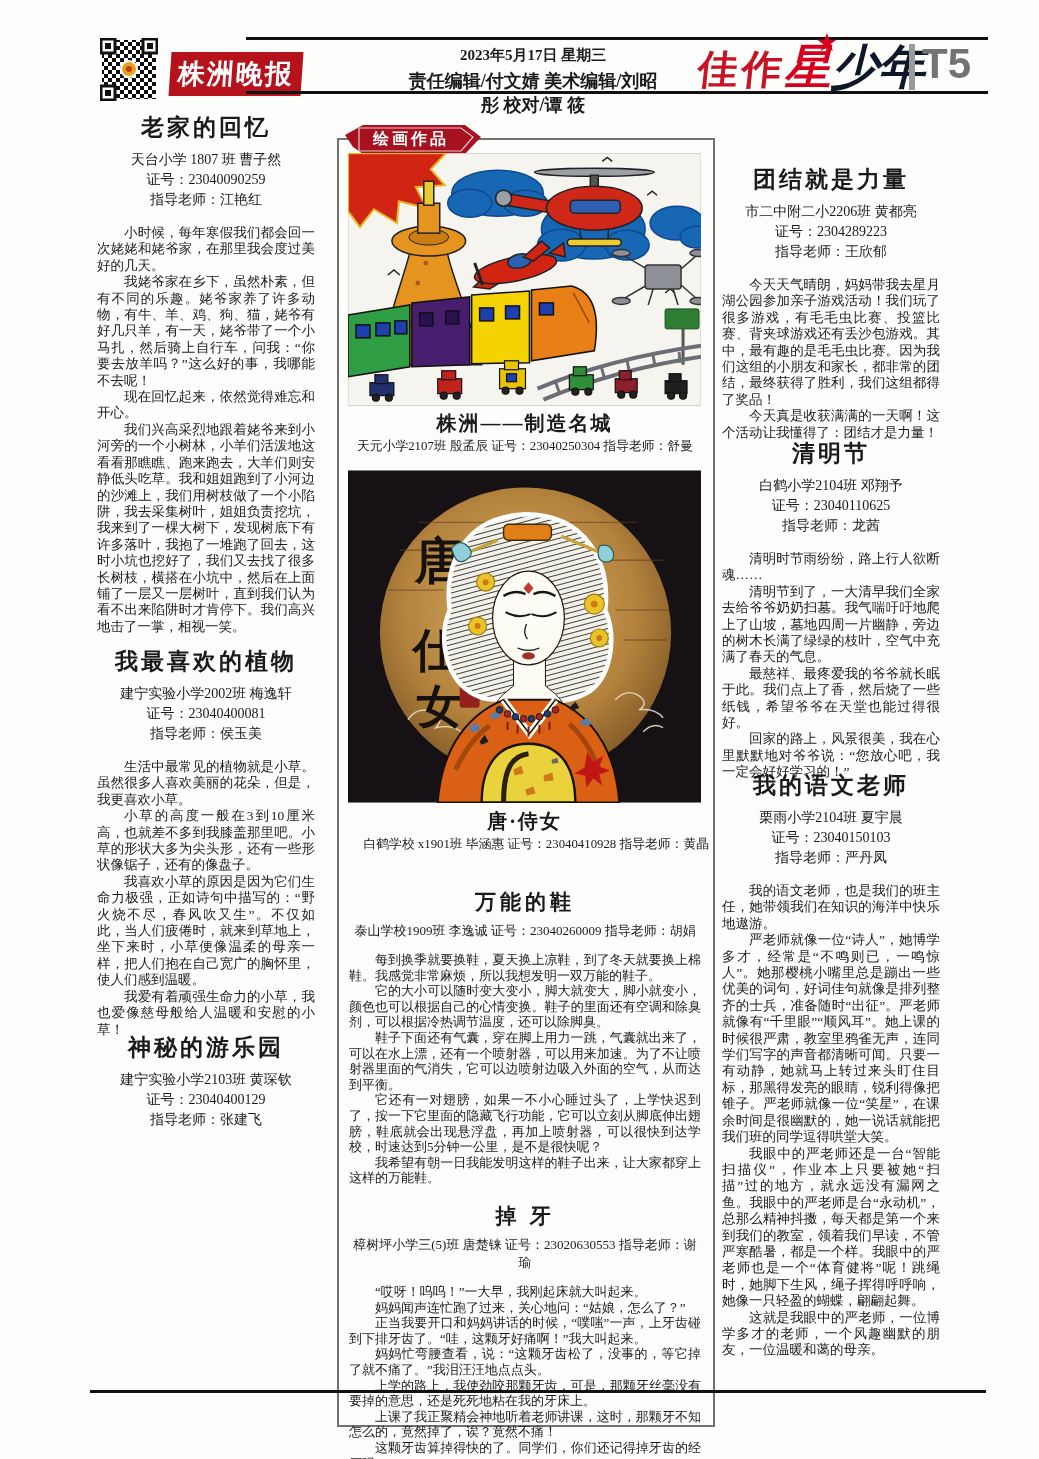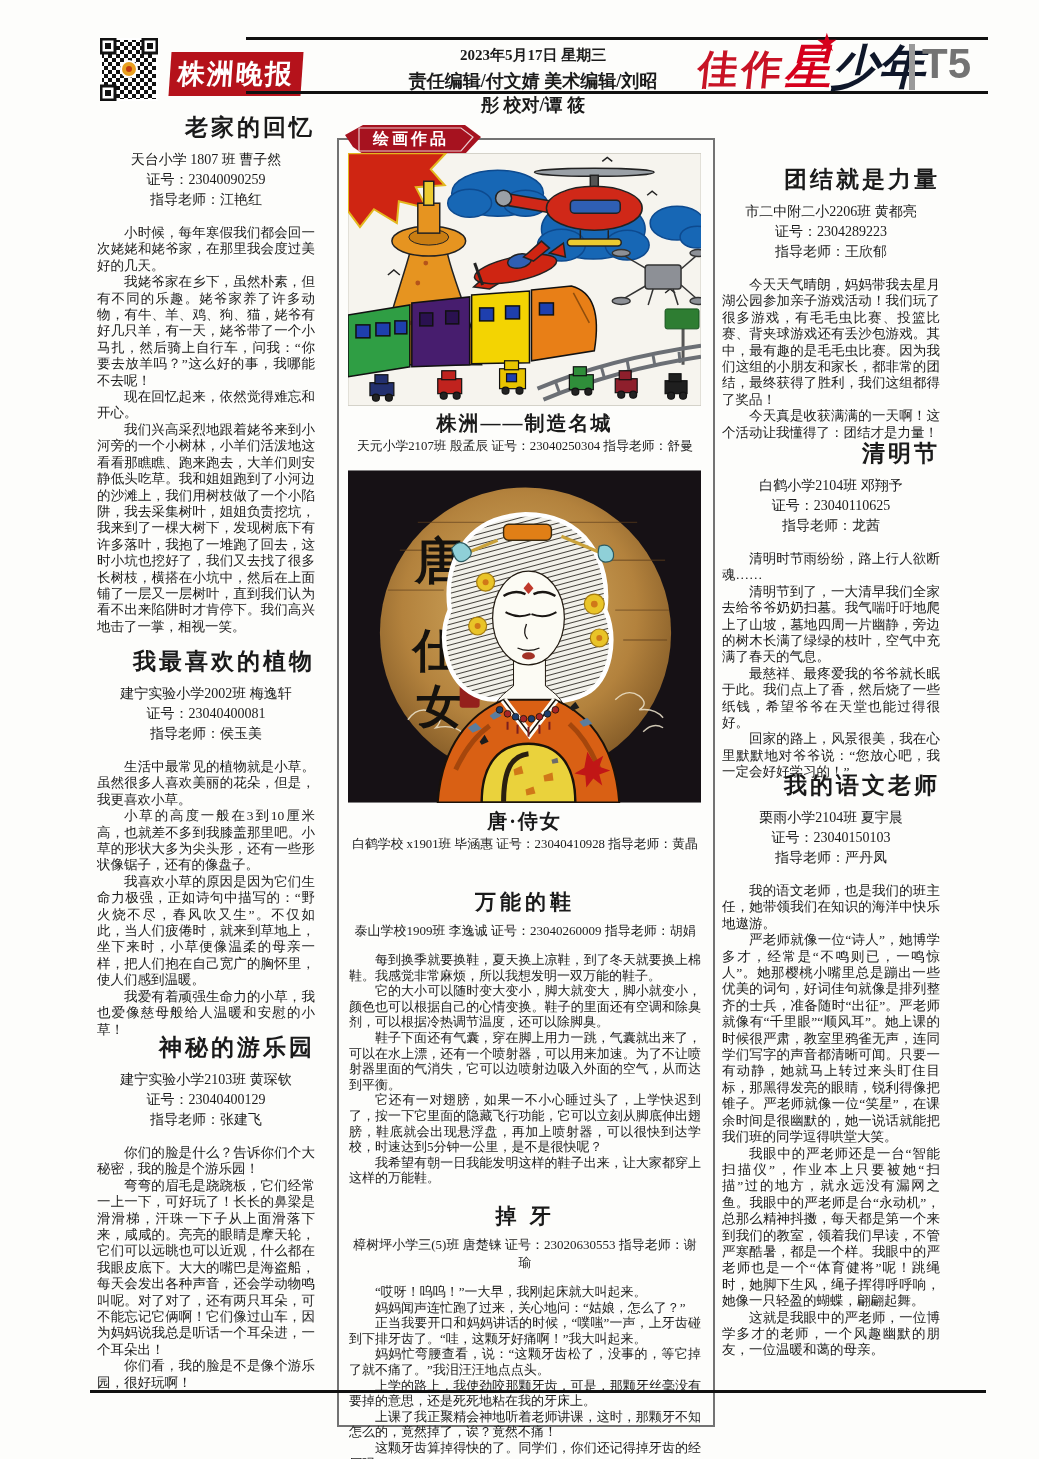--- a/index.html
+++ b/index.html
@@ -22,21 +22,21 @@
   .dateblock .d2{font-size:18px;font-weight:bold;margin:0;}
   .jiazuo{position:absolute;left:698px;top:42px;font-size:40px;font-weight:bold;color:#c81325;letter-spacing:4px;transform:skewX(-6deg);}
   .brand{position:absolute;left:784px;top:36px;font-size:47px;font-weight:bold;font-style:italic;letter-spacing:0;}
   .brand .xing{color:#d6001c;position:relative;}
   .brand .star{color:#d6001c;font-size:22px;position:absolute;top:-6px;margin-left:-14px;font-style:normal;}
   .brand .shaonian{color:#0f172a;}
   .hdr-divider{position:absolute;left:909px;top:44px;width:6px;height:46px;background:#9a9a9a;}
   .pageno{position:absolute;left:922px;top:40px;font-size:42px;font-weight:bold;color:#737373;font-family:"Liberation Sans",sans-serif;}
   
   .article{position:absolute;width:218px;}
-  .a-title{font-size:23px;font-weight:bold;text-align:right;letter-spacing:3px;margin:0 0 7px;}
+  .a-title{font-size:23px;font-weight:bold;text-align:center;letter-spacing:3px;margin:0 0 7px;}
   .a-by{font-size:14px;line-height:20px;text-align:center;margin:0;}
   .a-body{margin-top:15px;}
   .a-body p{font-size:13.5px;line-height:16.4px;text-align:justify;text-indent:2em;margin:0;}
   
   .midbox{position:absolute;left:337px;top:96px;width:374px;height:1285px;border:2px solid #737373;margin-top:42px;}
   .ribbon{position:absolute;left:6px;top:-15px;}
   .ribbon .rb-text{
     position:absolute;left:14px;top:2px;width:104px;height:25px;color:#fff;font-weight:bold;
     font-size:16px;letter-spacing:3px;display:flex;align-items:center;justify-content:center;
   }
@@ -115,25 +115,20 @@
       <p>小草的高度一般在3到10厘米高，也就差不多到我膝盖那里吧。小草的形状大多为尖头形，还有一些形状像锯子，还有的像盘子。</p>
       <p>我喜欢小草的原因是因为它们生命力极强，正如诗句中描写的：“野火烧不尽，春风吹又生”。不仅如此，当人们疲倦时，就来到草地上，坐下来时，小草便像温柔的母亲一样，把人们抱在自己宽广的胸怀里，使人们感到温暖。</p>
       <p>我爱有着顽强生命力的小草，我也爱像慈母般给人温暖和安慰的小草！</p>
     </div>
   </div>
   <div class="article" style="left:97px;top:1032px;">
     <h2 class="a-title">神秘的游乐园</h2>
     <p class="a-by">建宁实验小学2103班 黄琛钦</p>
     <p class="a-by">证号：23040400129</p>
     <p class="a-by">指导老师：张建飞</p>
-    <div class="a-body">
-      <p>你们的脸是什么？告诉你们个大秘密，我的脸是个游乐园！</p>
-      <p>弯弯的眉毛是跷跷板，它们经常一上一下，可好玩了！长长的鼻梁是滑滑梯，汗珠一下子从上面滑落下来，咸咸的。亮亮的眼睛是摩天轮，它们可以远眺也可以近观，什么都在我眼皮底下。大大的嘴巴是海盗船，每天会发出各种声音，还会学动物鸣叫呢。对了对了，还有两只耳朵，可不能忘记它俩啊！它们像过山车，因为妈妈说我总是听话一个耳朵进，一个耳朵出！</p>
-      <p>你们看，我的脸是不是像个游乐园，很好玩啊！</p>
-    </div>
   </div>
 </div>
 
 <div class="midbox">
 
   <div class="ribbon">
     <svg width="136" height="30" viewBox="0 0 136 30">
       <polygon points="0,10 18,0 120,0 136,12 120,29 18,29 8,22" fill="#a6121f"></polygon>
       <polygon points="14,3 116,3 128,12 116,26 14,26" fill="none" stroke="#e9c8cc" stroke-width="1.2"></polygon>
     </svg>
@@ -413,21 +408,21 @@
           <path d="M166,300 l8,-4 2,8 -9,2 Z"></path>
           <path d="M196,306 l9,-3 1,8 -9,1 Z"></path>
           <path d="M178,320 l8,-3 2,7 -9,2 Z"></path>
         </g>
       <g fill="#6b6b6b">
           <path d="M204,290 l6,-2 1,5 -6,1 Z"></path>
         </g>
     </g>
   </svg>
   <h3 class="art-title" style="top:668px;">唐·侍女</h3>
-  <p class="art-by" style="top:696px;">白鹤学校 x1901班 毕涵惠 证号：23040410928 指导老师：黄晶</p>
+  <p class="art-by" style="top:696px;text-align:right;">白鹤学校 x1901班 毕涵惠 证号：23040410928 指导老师：黄晶</p>
 
   <div class="m-article" style="top:748px;">
     <h2 class="m-title">万能的鞋</h2>
     <p class="m-by">泰山学校1909班 李逸诚 证号：23040260009 指导老师：胡娟</p>
     <div class="m-body">
       <p>每到换季就要换鞋，夏天换上凉鞋，到了冬天就要换上棉鞋。我感觉非常麻烦，所以我想发明一双万能的鞋子。</p>
       <p>它的大小可以随时变大变小，脚大就变大，脚小就变小，颜色也可以根据自己的心情变换。鞋子的里面还有空调和除臭剂，可以根据冷热调节温度，还可以除脚臭。</p>
       <p>鞋子下面还有气囊，穿在脚上用力一跳，气囊就出来了，可以在水上漂，还有一个喷射器，可以用来加速。为了不让喷射器里面的气消失，它可以边喷射边吸入外面的空气，从而达到平衡。</p>
       <p>它还有一对翅膀，如果一不小心睡过头了，上学快迟到了，按一下它里面的隐藏飞行功能，它可以立刻从脚底伸出翅膀，鞋底就会出现悬浮盘，再加上喷射器，可以很快到达学校，时速达到5分钟一公里，是不是很快呢？</p>
       <p>我希望有朝一日我能发明这样的鞋子出来，让大家都穿上这样的万能鞋。</p>

